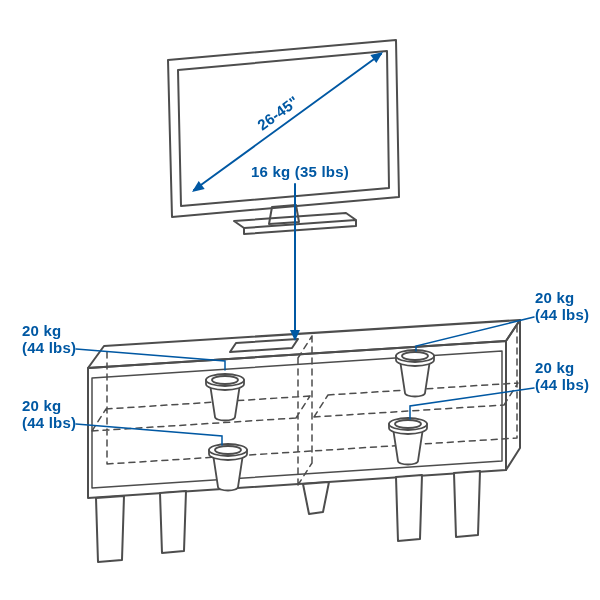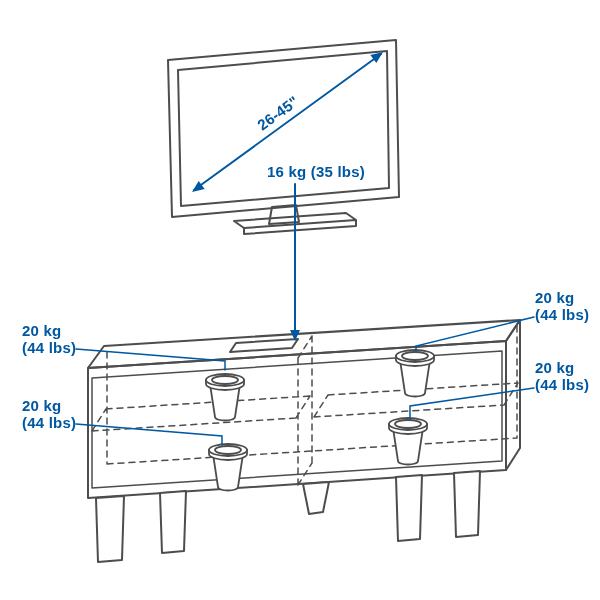--- a/index.html
+++ b/index.html
@@ -11,21 +11,21 @@
     color: #0058a3;
     font-weight: bold;
     font-size: 15px;
     line-height: 1.15;
     white-space: pre-line;
     letter-spacing: 0.2px;
   }
   .label.centered { transform: translate(-50%, -50%); text-align: center; }
   .label.rotated  { transform: translate(-50%, -50%) rotate(-36deg); text-align: center; }
   .lbl-diagonal   { left: 278px; top: 113px; font-size: 15px; }
-  .lbl-tv-weight  { left: 300px; top: 172px; margin-left: 16px; }
+  .lbl-tv-weight  { left: 300px; top: 172px; }
   .lbl-top-left     { left: 22px;  top: 322px; }
   .lbl-bottom-left  { left: 22px;  top: 397px; }
   .lbl-top-right    { left: 535px; top: 289px; }
   .lbl-bottom-right { left: 535px; top: 359px; }
 </style>
 </head>
 <body>
 
 <div class="stage">
 

